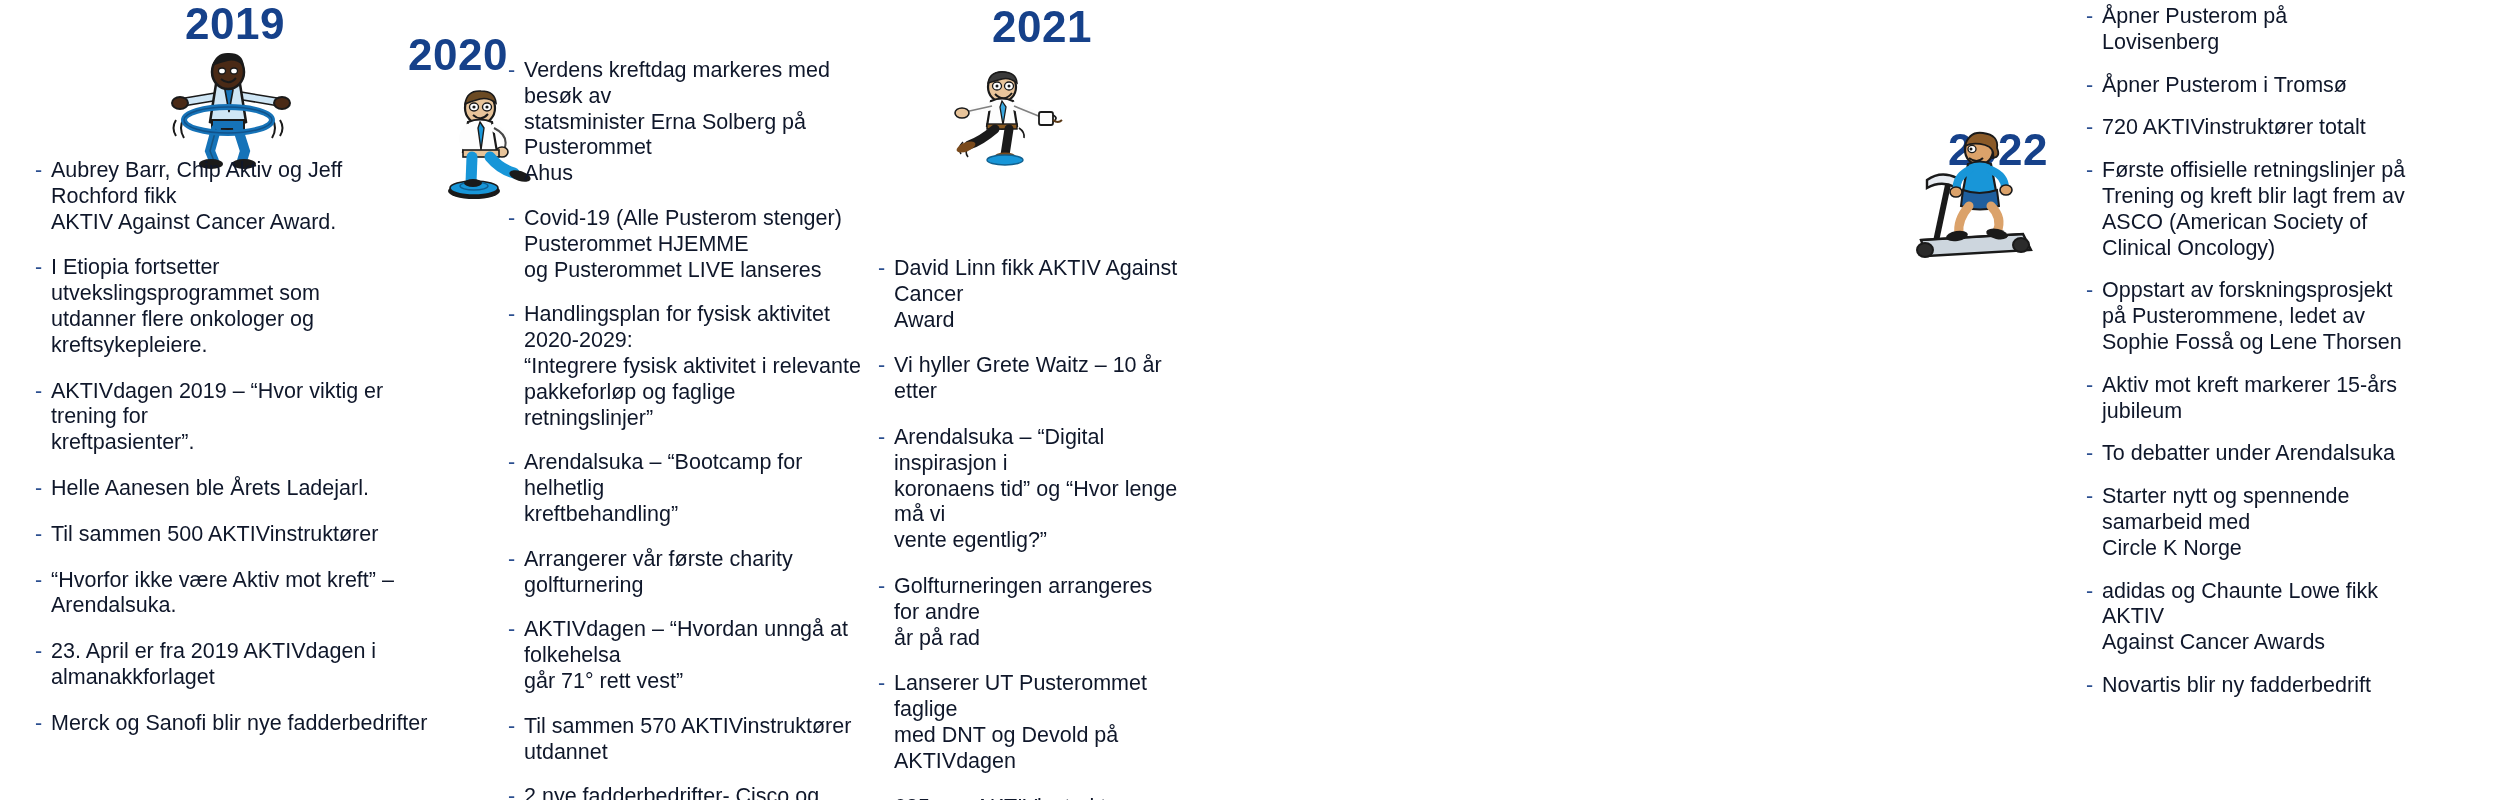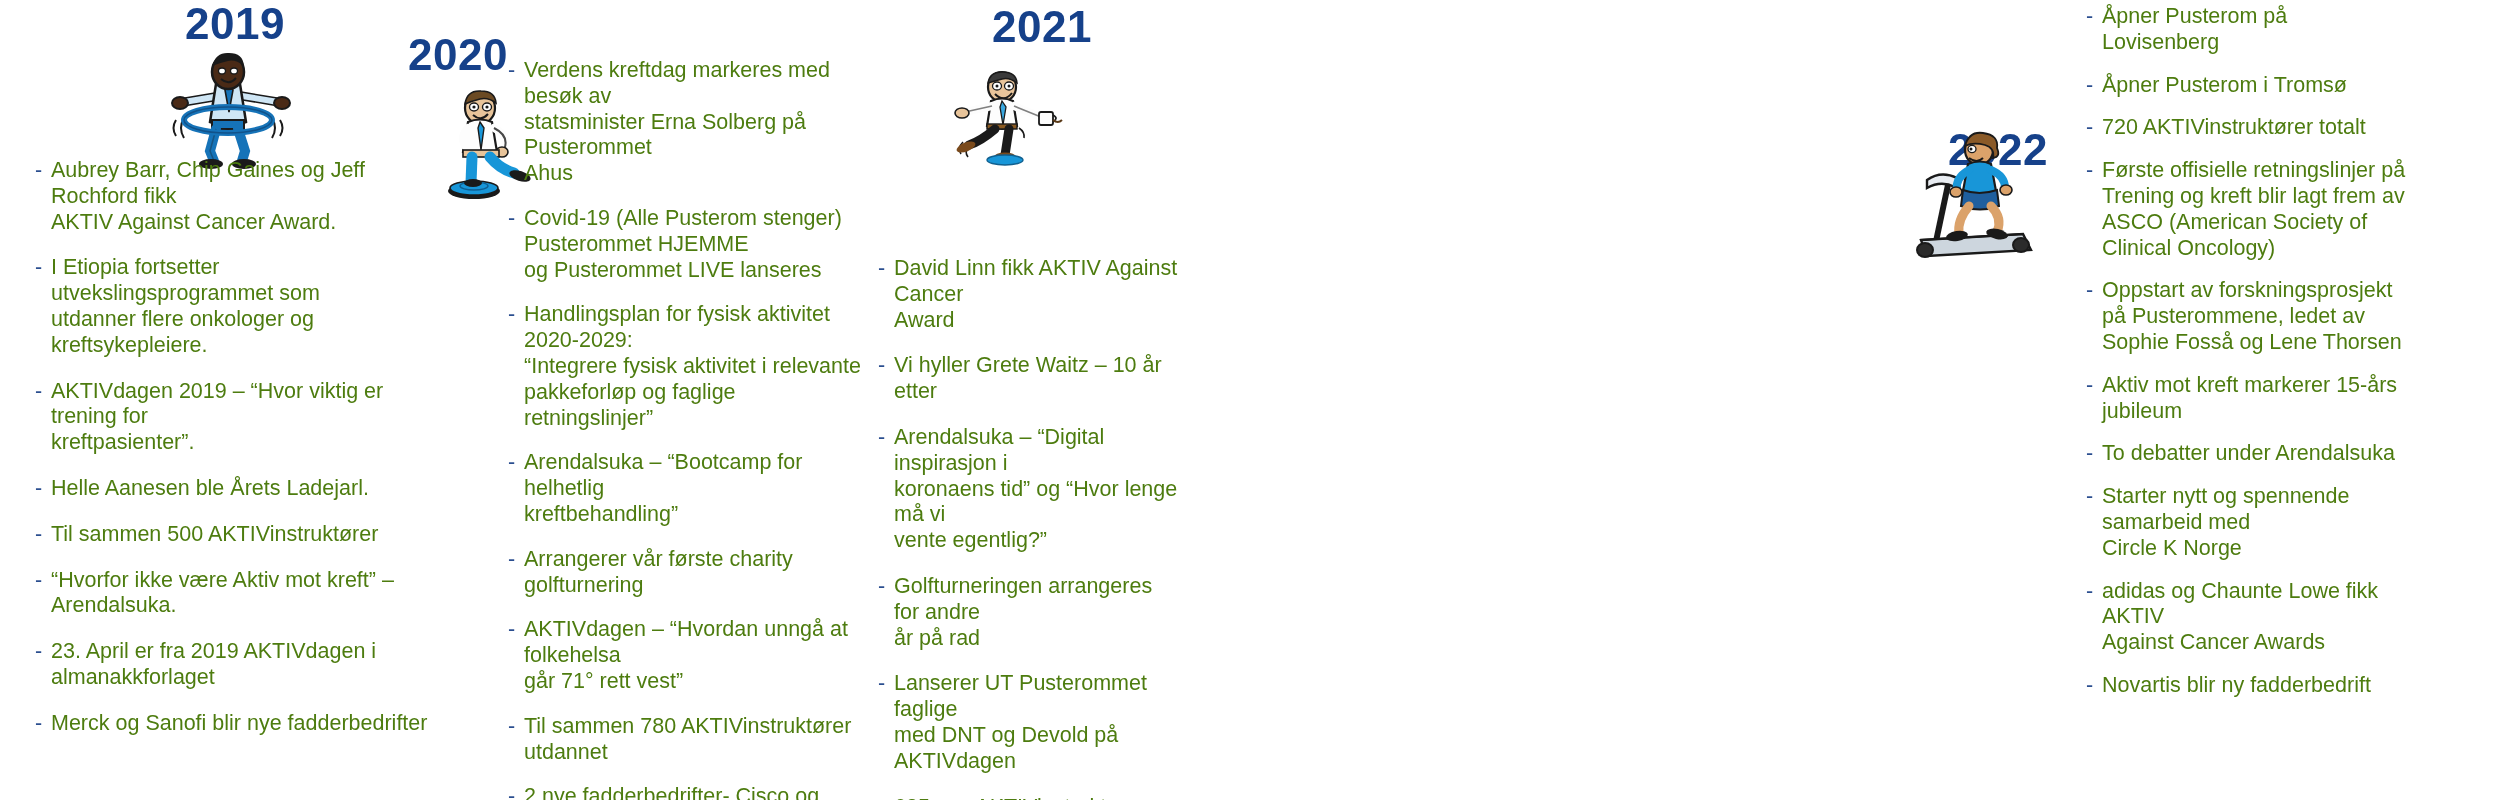--- a/index.html
+++ b/index.html
@@ -40,21 +40,21 @@
   }
   .bullet .dash{
     flex:0 0 auto;
     width:16px;
     color:#2a4e8f;
     line-height:1.20;
   }
   .bullet .btext{
     flex:1 1 auto;
     white-space:pre-line;
-    color:#4d7c0f;
+    color:#0f172a;
   }
 
   
   #col2019 .bullets{width:400px;}
   #col2020 .bullets{width:360px;}
   #col2021 .bullets{width:300px;}
   #col2022 .bullets{width:340px;}
 
   #col2022 .bullet{margin-bottom:17px;}
   #col2021 .bullet{margin-bottom:20px;}
@@ -110,21 +110,21 @@
         <ellipse cx="86" cy="114" rx="12" ry="5" fill="#1a1a1a"></ellipse>
 
         <ellipse cx="70" cy="70" rx="44" ry="13" fill="none" stroke="#1673b8" stroke-width="6"></ellipse>
         <ellipse cx="70" cy="70" rx="44" ry="13" fill="none" stroke="#11528a" stroke-width="1.5"></ellipse>
       </svg>
     </div>
 
     <div class="bullets" style="left:35px;top:158px;">
       <div class="bullet">
           <span class="dash">-</span>
-          <span class="btext">Aubrey Barr, Chip Gaines og Jeff Rochford fikk
+          <span class="btext">Aubrey Barr, Chip Aktiv og Jeff Rochford fikk
 AKTIV Against Cancer Award.</span>
         </div>
       <div class="bullet">
           <span class="dash">-</span>
           <span class="btext">I Etiopia fortsetter utvekslingsprogrammet som
 utdanner flere onkologer og kreftsykepleiere.</span>
         </div>
       <div class="bullet">
           <span class="dash">-</span>
           <span class="btext">AKTIVdagen 2019 – “Hvor viktig er trening for
@@ -221,21 +221,21 @@
           <span class="dash">-</span>
           <span class="btext">Arrangerer vår første charity golfturnering</span>
         </div>
       <div class="bullet">
           <span class="dash">-</span>
           <span class="btext">AKTIVdagen – “Hvordan unngå at folkehelsa
 går 71° rett vest”</span>
         </div>
       <div class="bullet">
           <span class="dash">-</span>
-          <span class="btext">Til sammen 780 AKTIVinstruktører utdannet</span>
+          <span class="btext">Til sammen 570 AKTIVinstruktører utdannet</span>
         </div>
       <div class="bullet">
           <span class="dash">-</span>
           <span class="btext">2 nye fadderbedrifter- Cisco og
 GlaxoSmithKline</span>
         </div>
     </div>
   </div>
 
   <div class="col" id="col2021">

